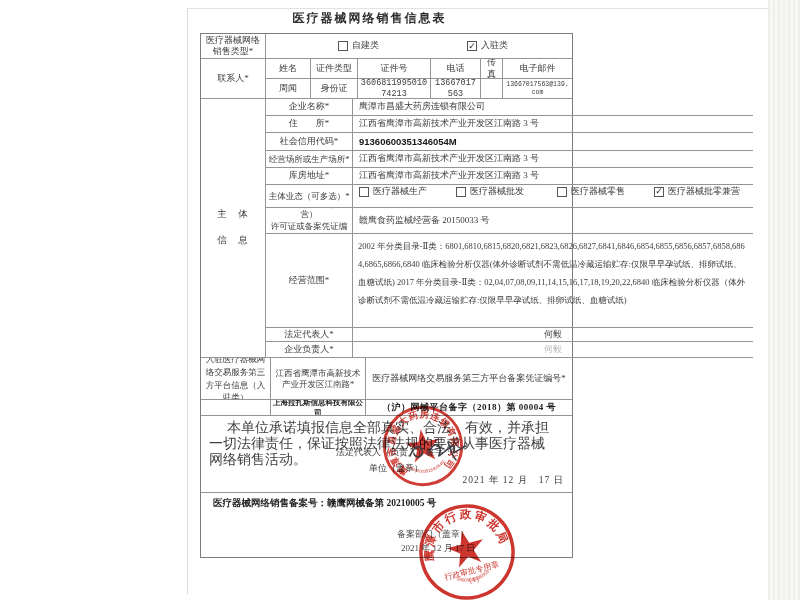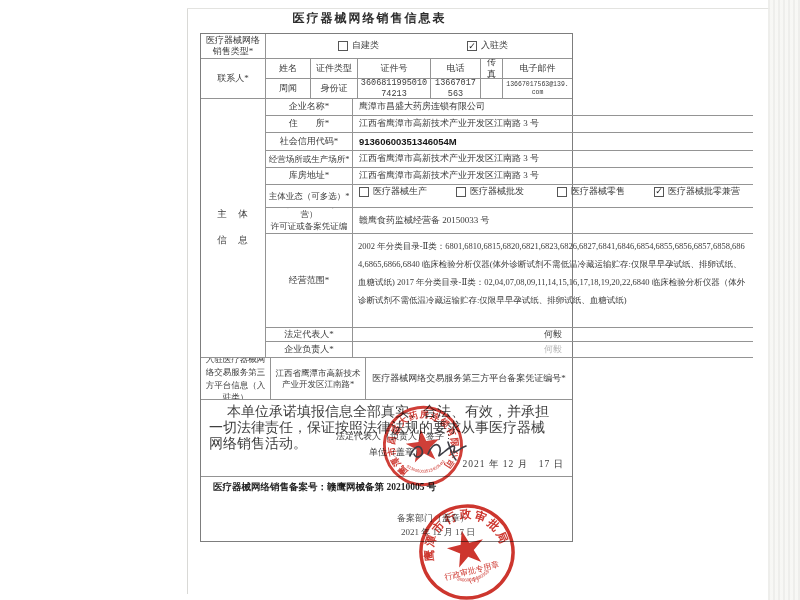--- a/index.html
+++ b/index.html
@@ -207,20 +207,25 @@
           <div class="c wV h16 last faint">何毅</div>
           </div>
       </div>
     </div>
 
     <div class="row">
       <div class="c wPL h42" style="font-size:8.5px;line-height:1.5;">入驻医疗器械网络交易服务第三方平台信息（入驻类）</div>
       <div class="c wPM h42" style="font-size:8.5px;">江西省鹰潭市高新技术产业开发区江南路*</div>
       <div class="c wV h42 last" style="font-size:9px;">医疗器械网络交易服务第三方平台备案凭证编号*</div>
     </div>
+    <div class="row">
+      <div class="c wPL h16"></div>
+      <div class="c wPM h16 platco">上海拉扎斯信息科技有限公司</div>
+      <div class="c wV h16 last platcert">（沪）网械平台备字（2018）第 00004 号</div>
+    </div>
 
     <div class="row">
       <div class="c wV h77 last decl">
         <div class="decl-text">本单位承诺填报信息全部真实、合法、有效，并承担一切法律责任，保证按照法律法规的要求从事医疗器械网络销售活动。</div>
         <div class="sign-line">法定代表人（负责人）签字：</div>
         <div class="seal-line">单位（盖章）</div>
         <div class="decl-date">2021 年 12 月　17 日</div>
       </div>
     </div>
 

